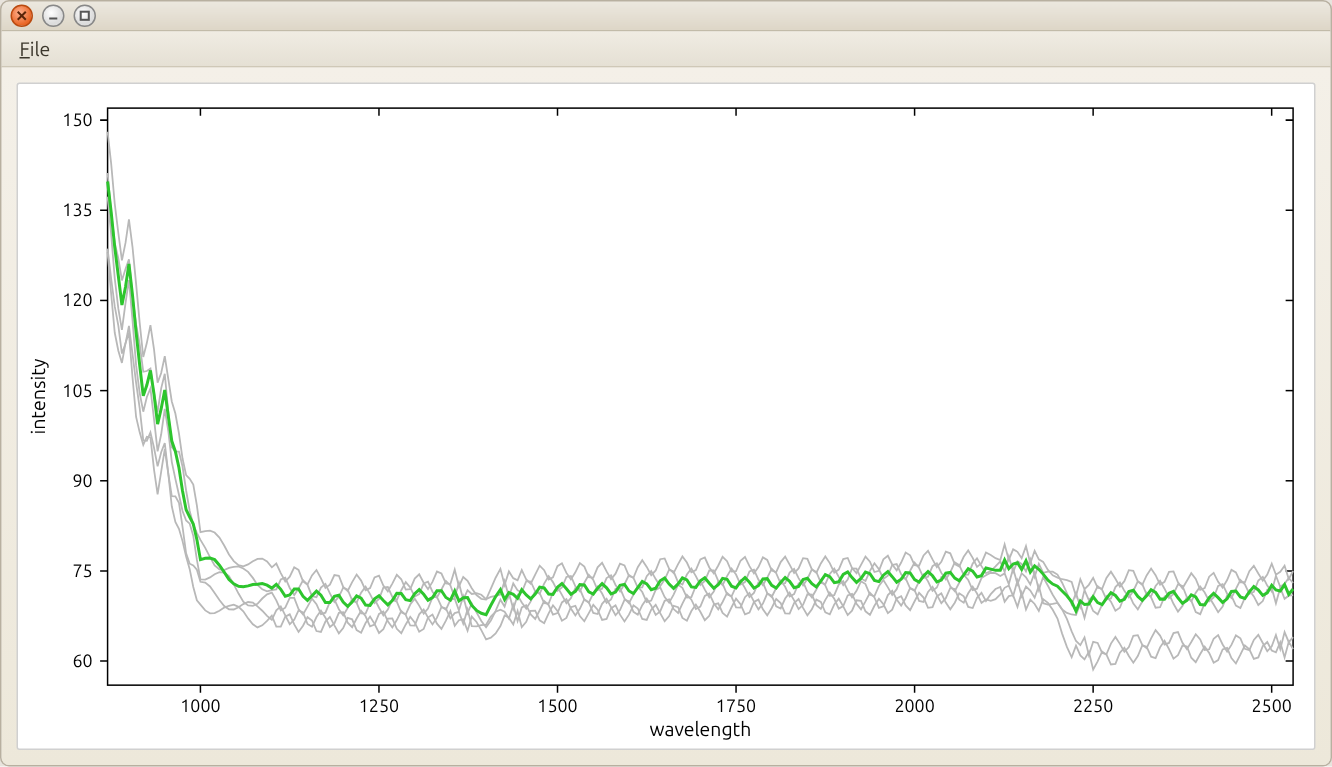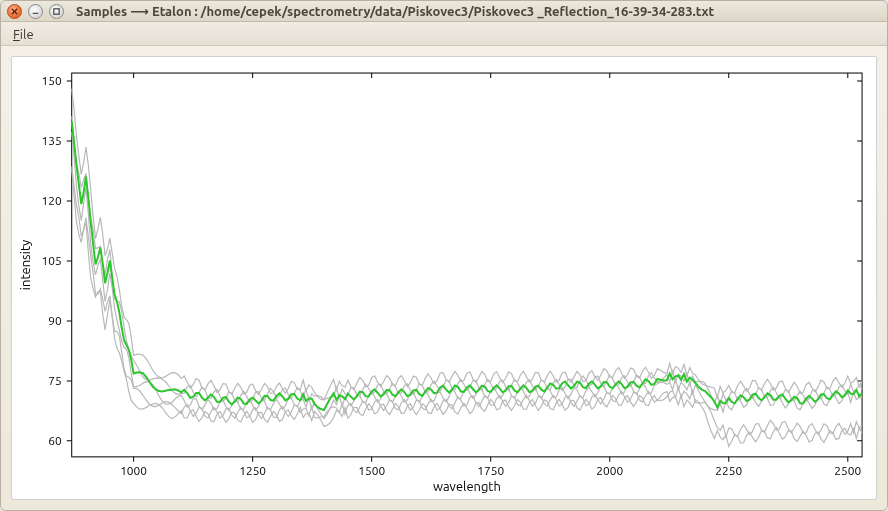--- a/index.html
+++ b/index.html
@@ -84,21 +84,20 @@
   <div class="win-btn">
     <svg viewBox="0 0 10 10">
         <line x1="2" y1="7" x2="8" y2="7" stroke="#555" stroke-width="1.5"></line>
       </svg>
   </div>
   <div class="win-btn">
     <svg viewBox="0 0 10 10">
         <rect x="2" y="2" width="6" height="6" fill="none" stroke="#555" stroke-width="1.5"></rect>
       </svg>
   </div>
-  <div class="title-text">Samples ⟶ Etalon : /home/cepek/spectrometry/data/Piskovec3/Piskovec3 _Reflection_16-39-34-283.txt</div>
 </div>
 
 <div class="menubar">
   <div class="menu-item">
     <span class="accel">F</span><span>ile</span>
   </div>
 </div>
 
 <div class="plot-area">
   <svg class="plot-canvas" id="chart-svg" viewBox="0 0 868 441" preserveAspectRatio="none">

